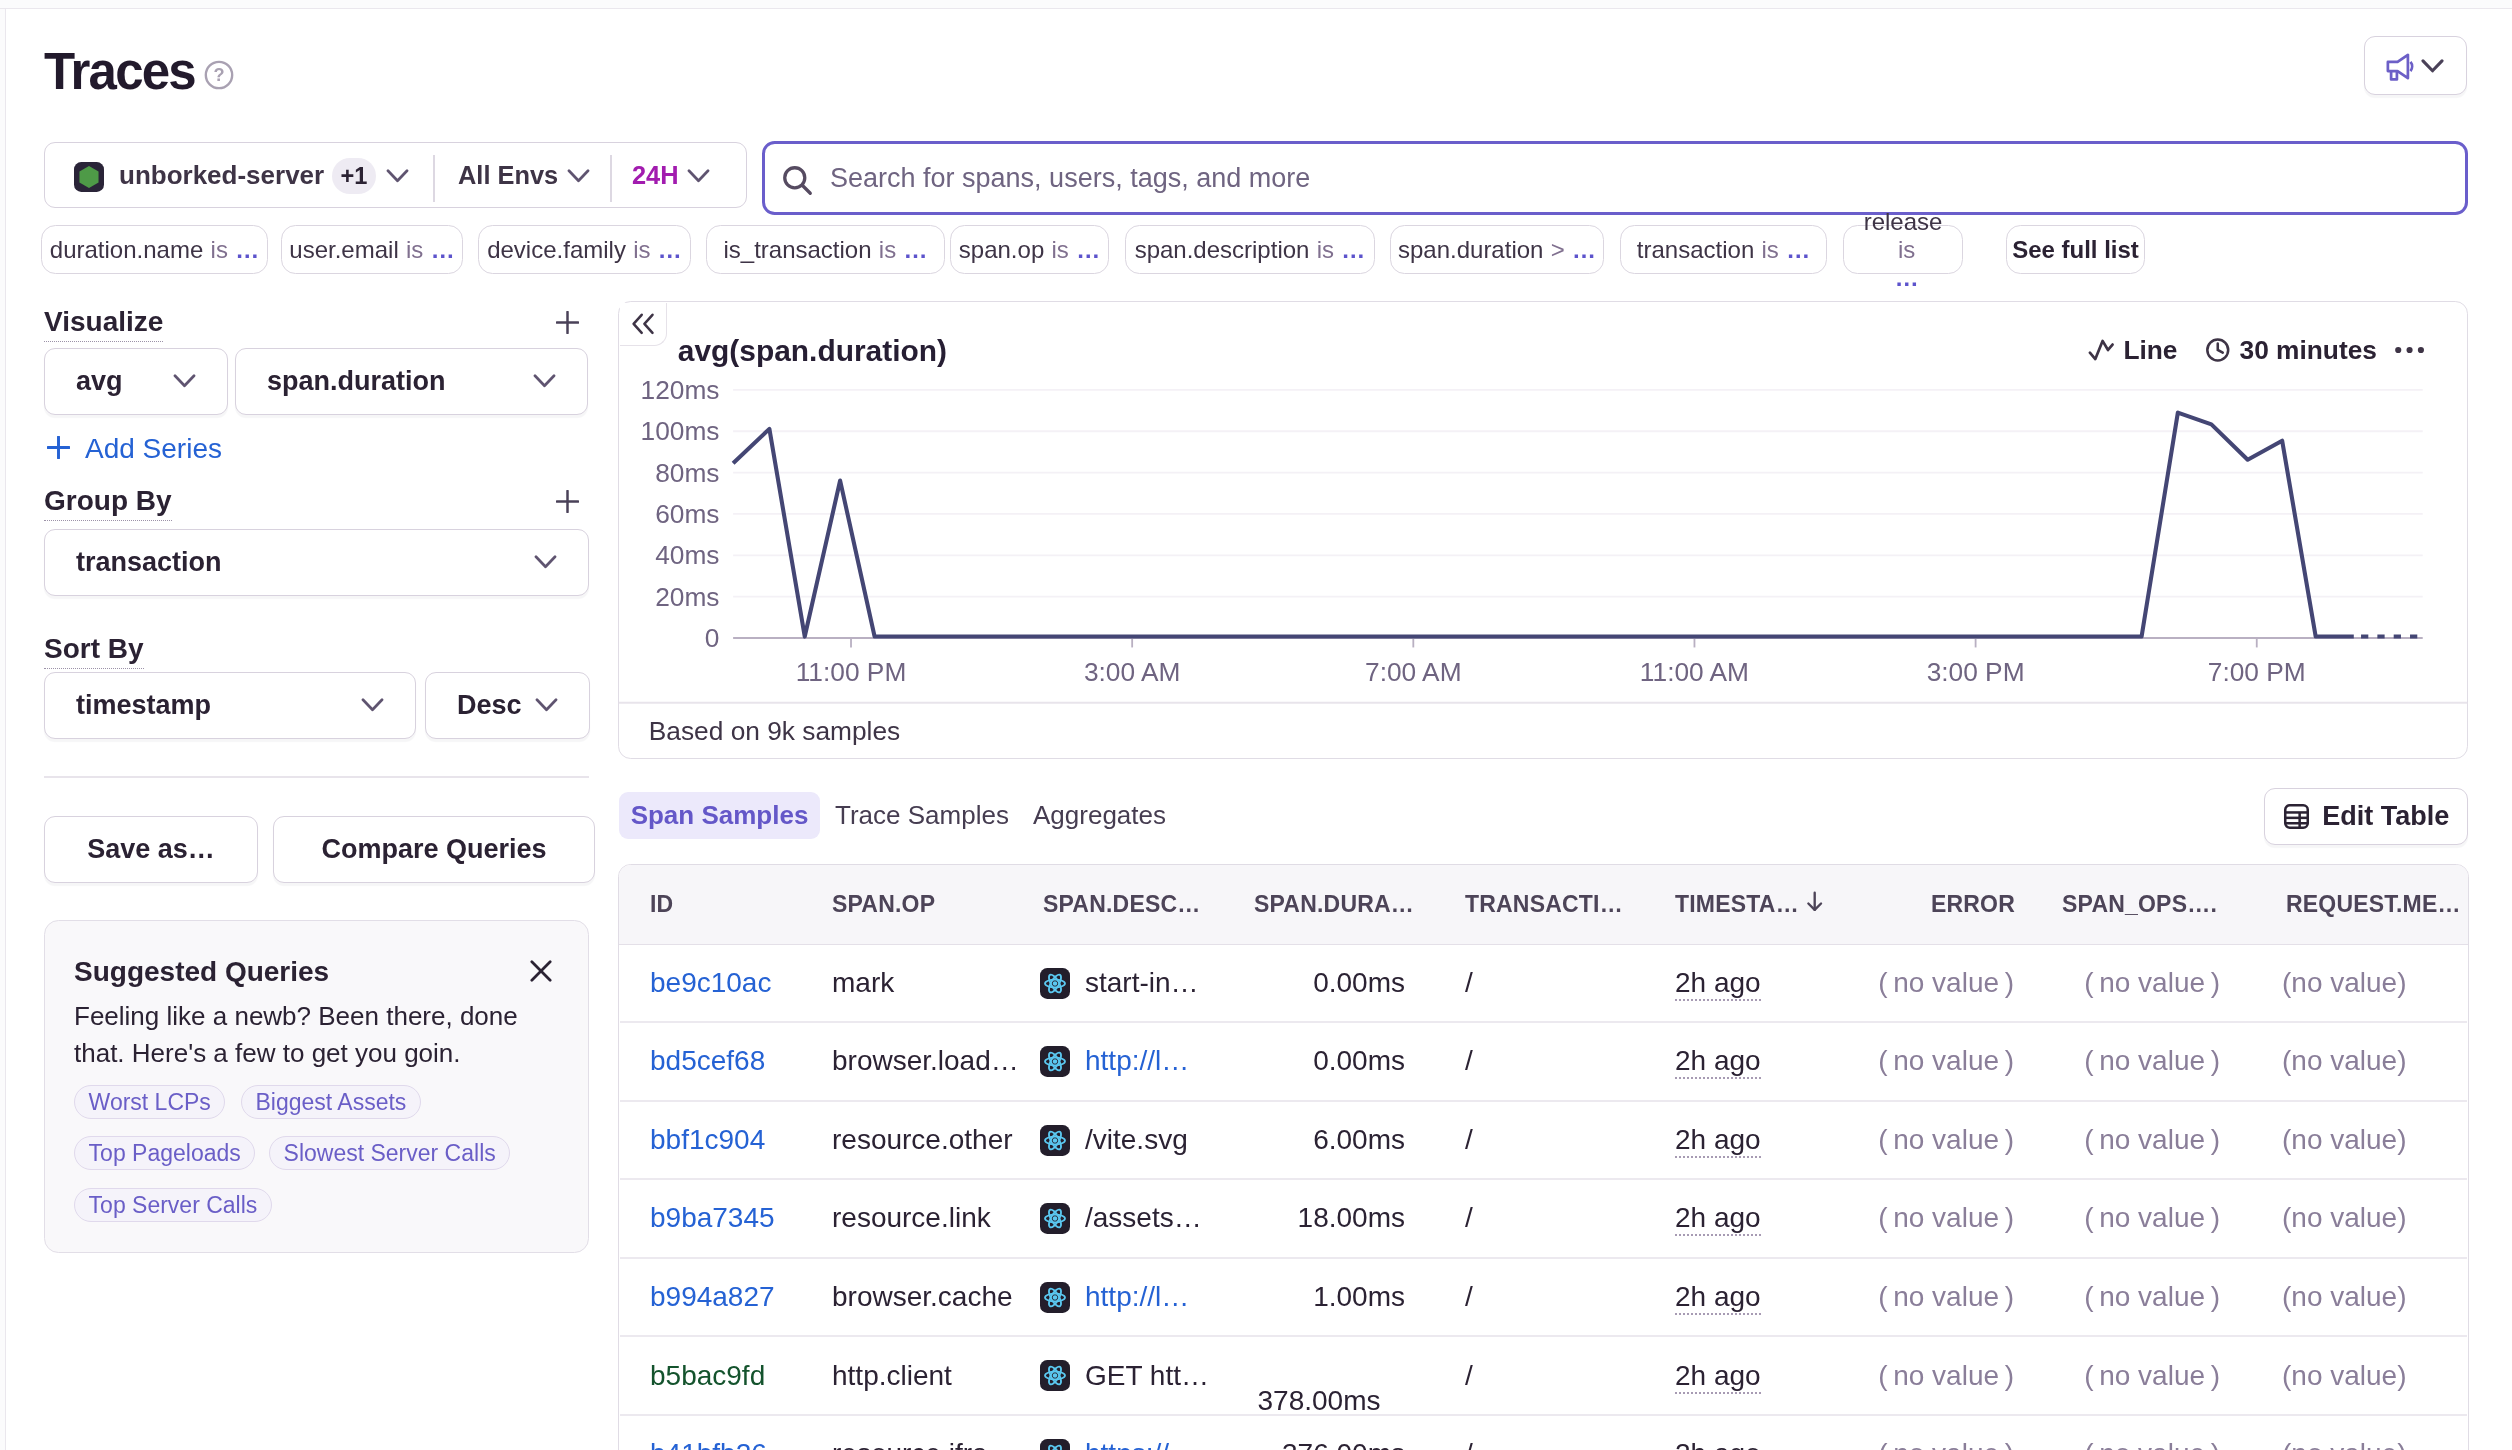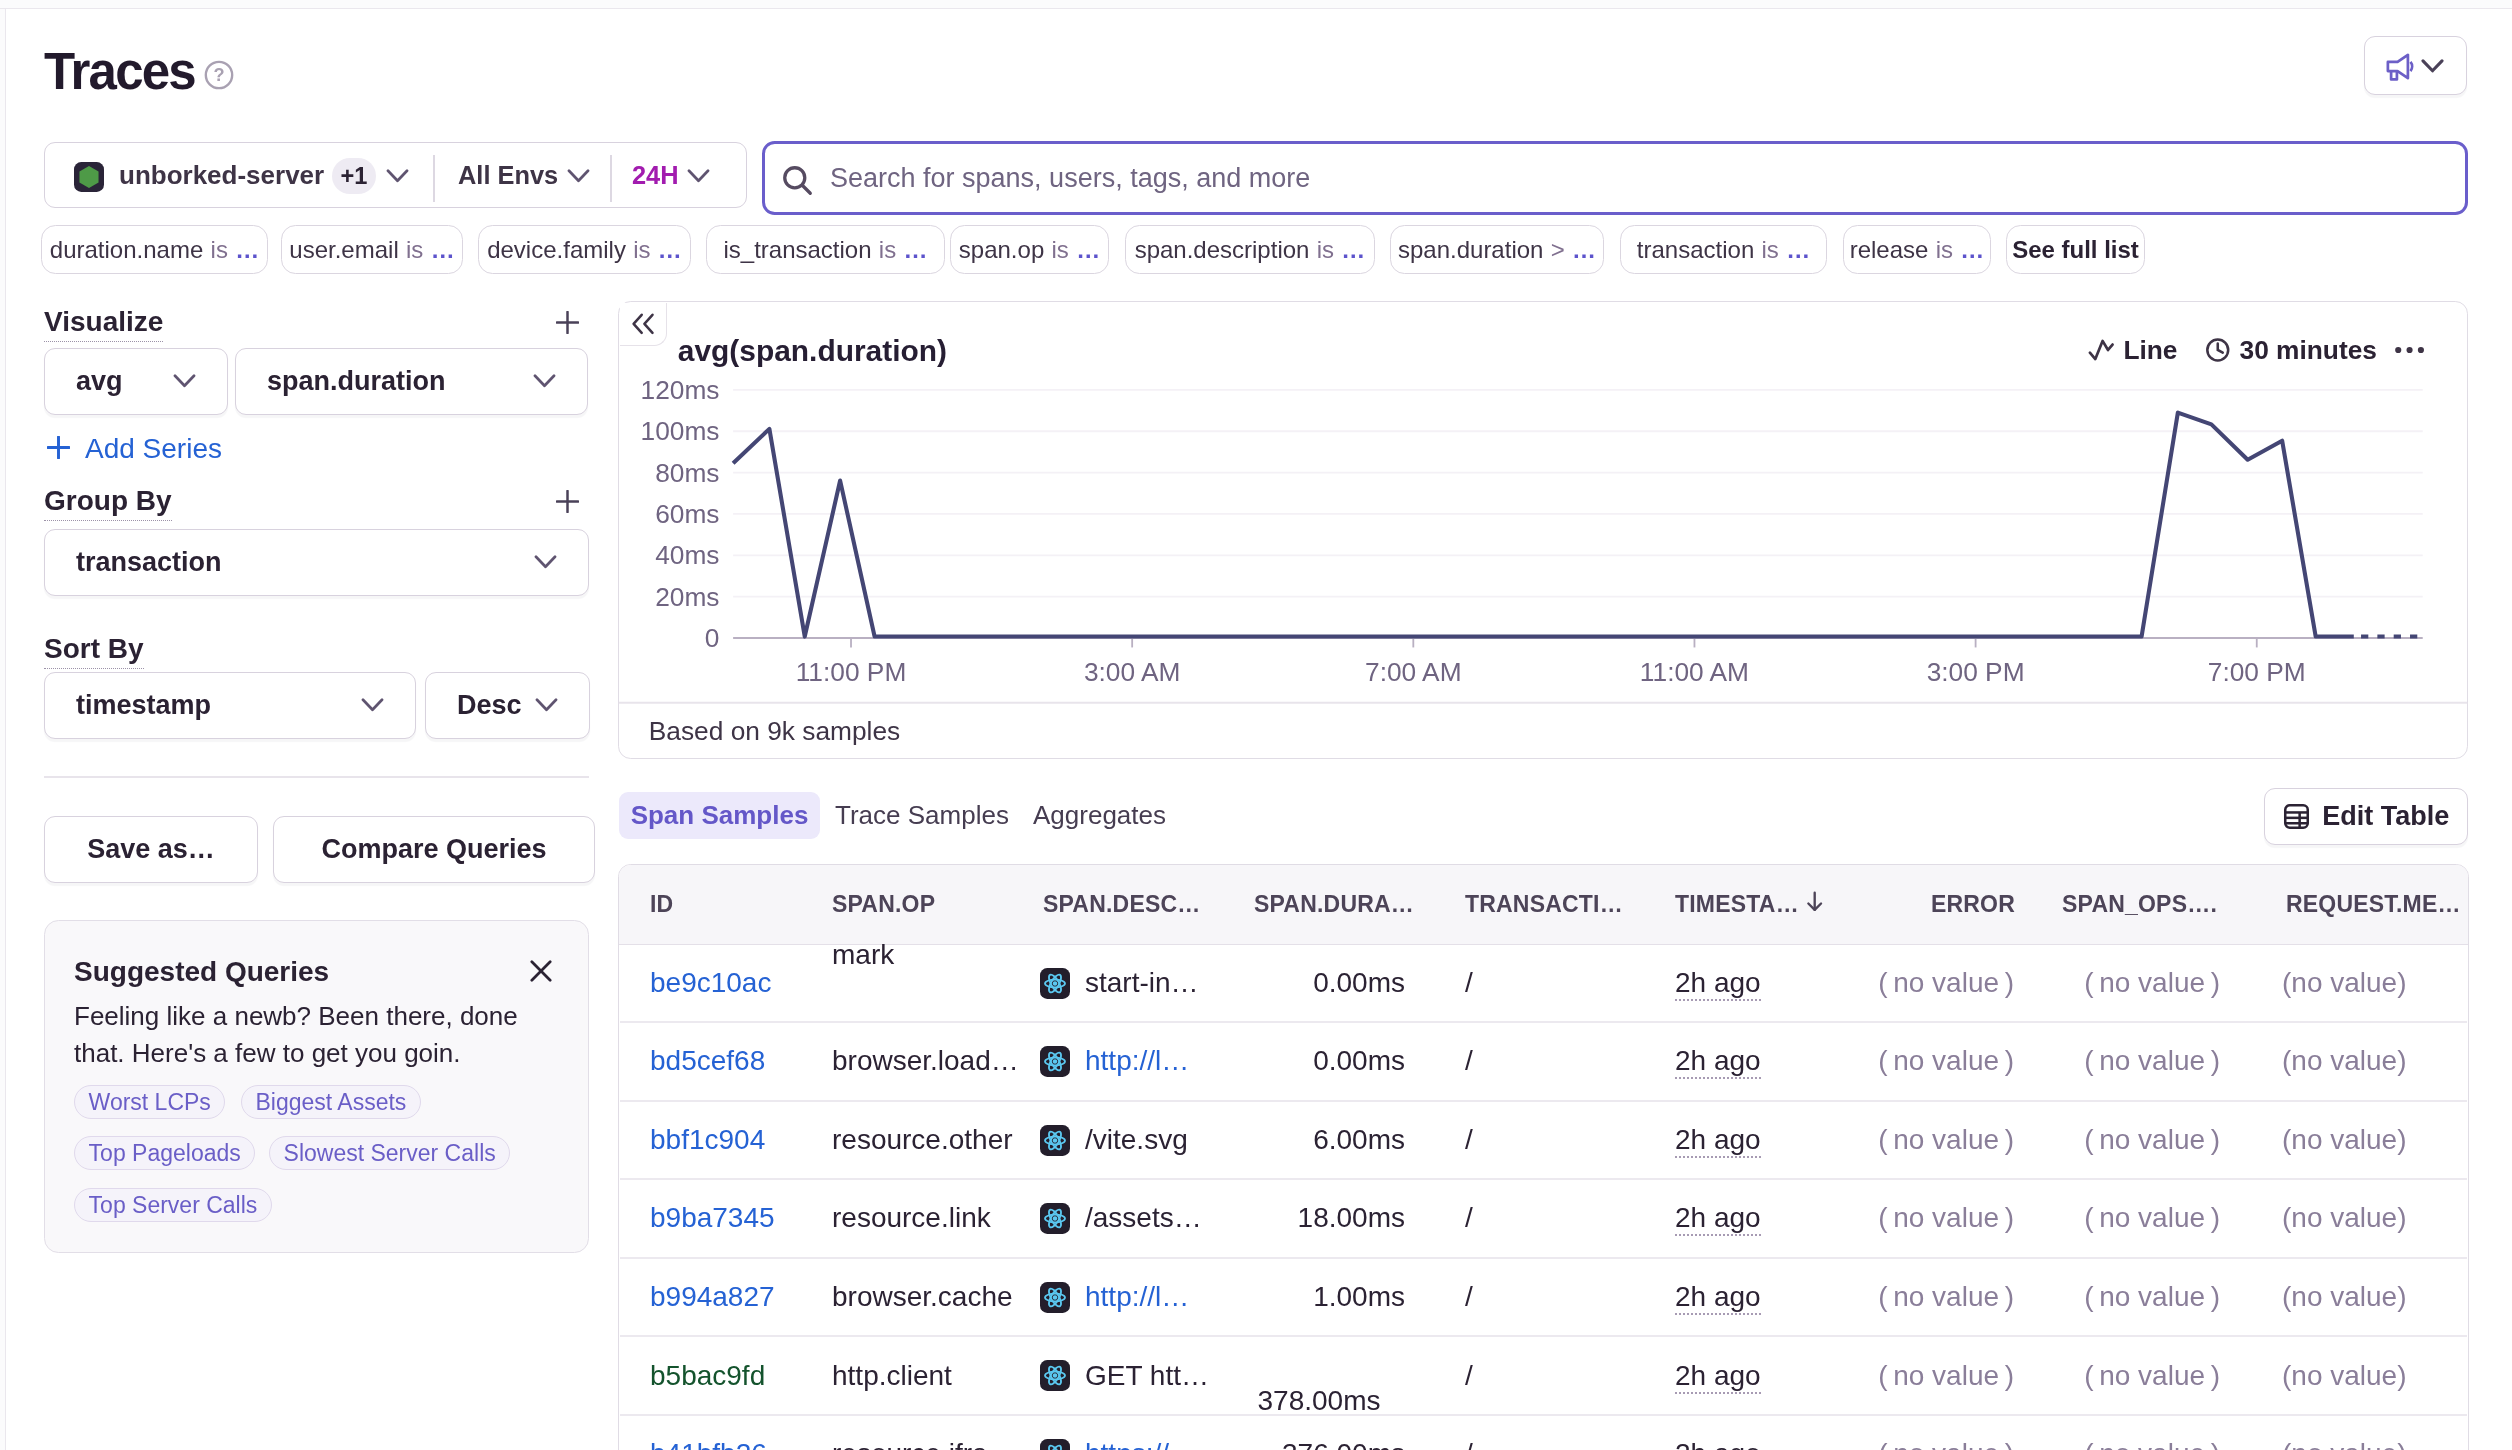--- a/index.html
+++ b/index.html
@@ -104,21 +104,21 @@
 <div class="fchip abs" style="left:1390px;top:225px;width:214px;">
     <span class="nm">span.duration</span>
     <span class="is">&gt;</span>
     <span class="dots">…</span>
   </div>
 <div class="fchip abs" style="left:1620px;top:225px;width:207px;">
     <span class="nm">transaction</span>
     <span class="is">is</span>
     <span class="dots">…</span>
   </div>
-<div class="fchip abs" style="left:1843px;top:225px;width:148px;">
+<div class="fchip abs" style="left:1843px;top:225px;width:120px;flex-direction:column;">
     <span class="nm">release</span>
     <span class="is">is</span>
     <span class="dots">…</span>
   </div>
 <div class="fchip bold abs" style="left:2006px;top:225px;width:139px;">See full list</div>
 
 <div class="abs label" style="left:44px;top:306px;"><span>Visualize</span></div>
 <svg class="abs" style="left:556px;top:311px;" width="23" height="23" viewBox="0 0 25 25" stroke="#4A4158" stroke-width="2.7" stroke-linecap="round">
     <line x1="12.5" y1="1" x2="12.5" y2="24"></line>
     <line x1="1" y1="12.5" x2="24" y2="12.5"></line>
@@ -286,21 +286,21 @@
 
 <div class="abs" style="left:620px;top:864px;width:1847px;height:586px;overflow:hidden;">
 <div style="position:absolute;left:0;top:157px;width:1847px;height:1.8px;background:#ECE9EF;"></div>
 <div style="position:absolute;left:0;top:236px;width:1847px;height:1.8px;background:#ECE9EF;"></div>
 <div style="position:absolute;left:0;top:314px;width:1847px;height:1.8px;background:#ECE9EF;"></div>
 <div style="position:absolute;left:0;top:393px;width:1847px;height:1.8px;background:#ECE9EF;"></div>
 <div style="position:absolute;left:0;top:471px;width:1847px;height:1.8px;background:#ECE9EF;"></div>
 <div style="position:absolute;left:0;top:550px;width:1847px;height:1.8px;background:#ECE9EF;"></div>
 </div>
 <div class="abs cell" style="left:650px;top:963px;color:#2562D4;">be9c10ac</div>
-<div class="abs cell" style="left:832px;top:935px;">mark</div>
+<div class="abs cell" style="left:832px;top:963px;">mark</div>
 <svg class="abs" style="left:1040px;top:968px;" width="30" height="31" viewBox="0 0 33 34">
     <rect width="33" height="34" rx="8" fill="#231E2B"></rect>
     <g fill="none" stroke="#5BC8F0" stroke-width="2">
       <ellipse cx="16.5" cy="17" rx="11" ry="4.3"></ellipse>
       <ellipse cx="16.5" cy="17" rx="11" ry="4.3" transform="rotate(60 16.5 17)"></ellipse>
       <ellipse cx="16.5" cy="17" rx="11" ry="4.3" transform="rotate(120 16.5 17)"></ellipse>
     </g>
     <circle cx="16.5" cy="17" r="2.5" fill="#5BC8F0"></circle>
   </svg>
 <div class="abs cell" style="left:1085px;top:963px;color:#2B2233;">start-in…</div>

